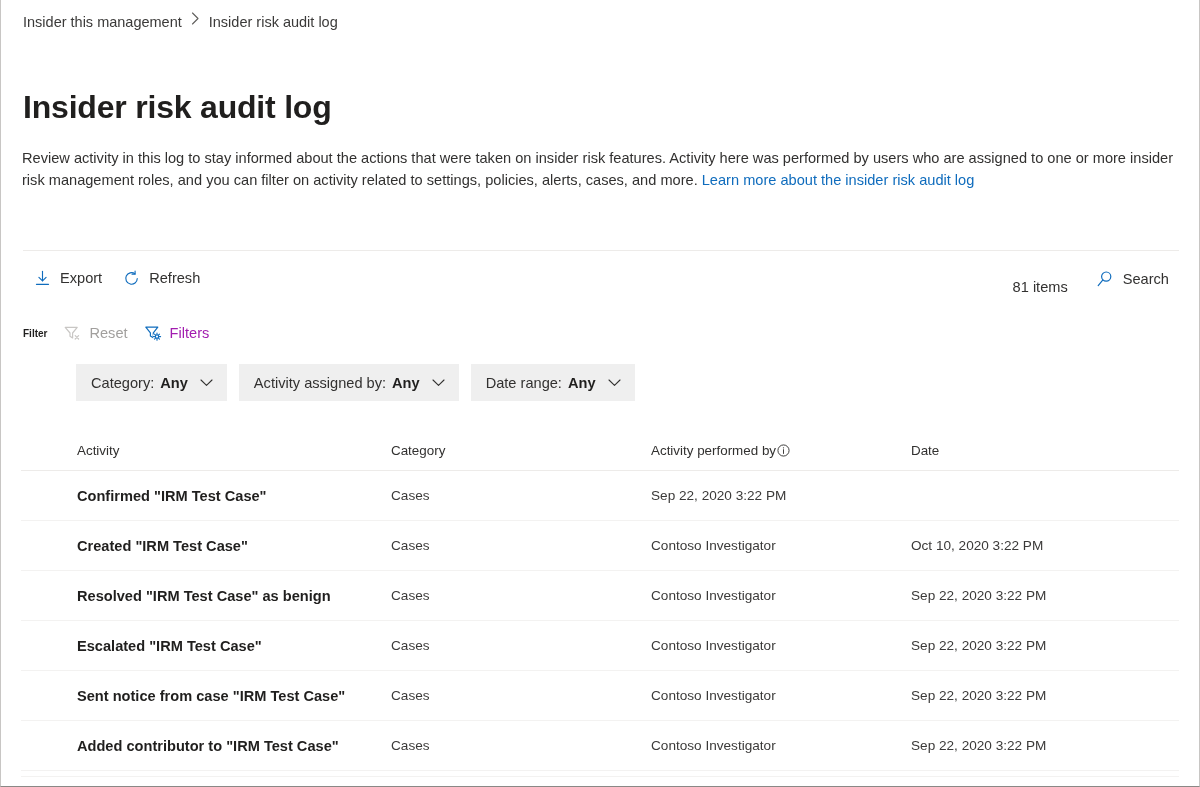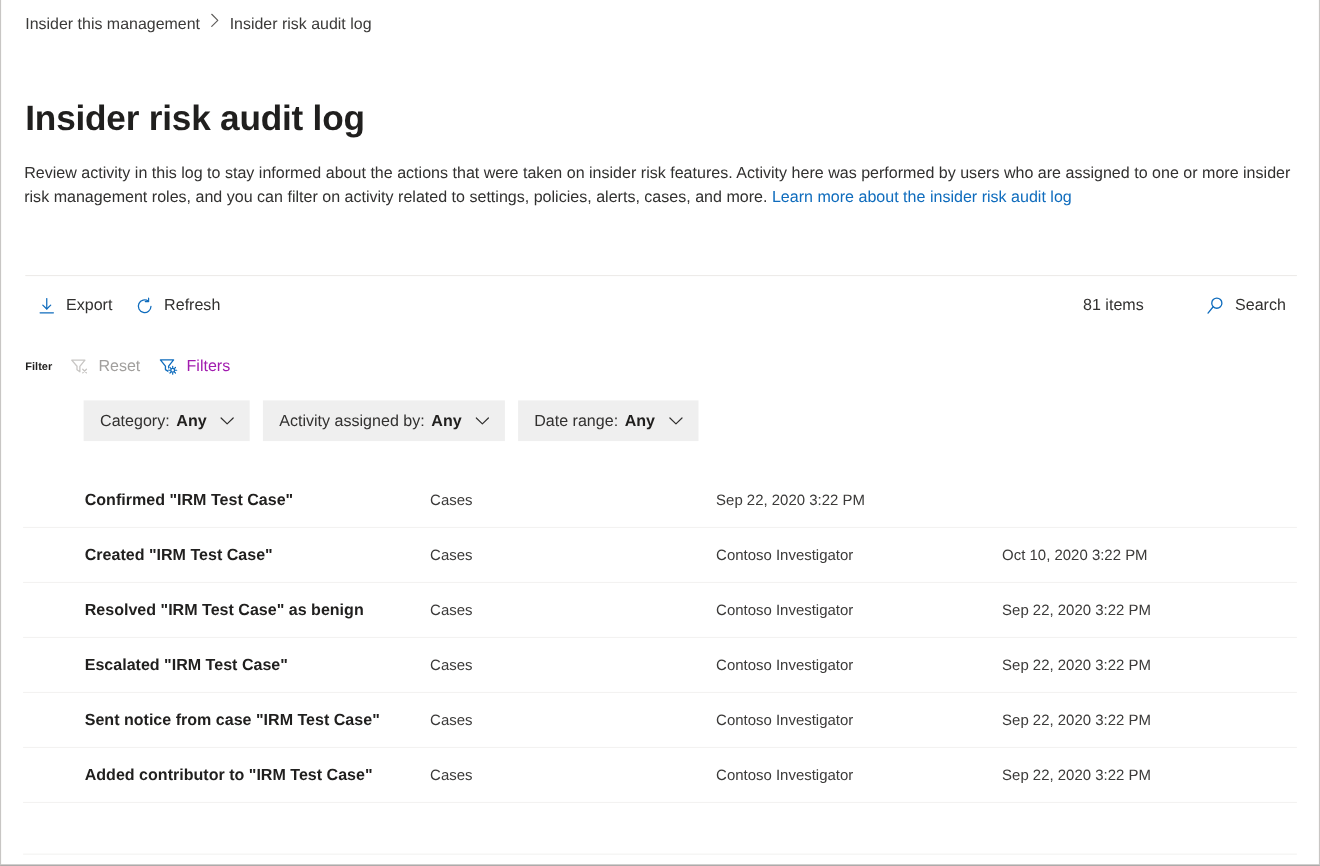--- a/index.html
+++ b/index.html
@@ -101,23 +101,22 @@
     top: 0;
     display: flex;
     align-items: center;
     height: 34px;
   }
   .cmd-right {
     position: absolute;
     right: 0;
     top: 0;
     display: flex;
-    align-items: center;
+    align-items: flex-end;
     height: 34px;
-    gap: 28px;
   }
   .cmd-btn {
     display: flex;
     align-items: center;
     gap: 9px;
     padding: 0 10px;
     height: 32px;
     font-size: 14.6px;
     color: #323130;
     cursor: pointer;
@@ -400,20 +399,35 @@
         <svg width="13" height="9" viewBox="0 0 13 9" fill="none" aria-hidden="true">
           <path d="M1 2 L6.5 7.3 L12 2" stroke="#323130" stroke-width="1.1" fill="none" stroke-linecap="round" stroke-linejoin="round"></path>
         </svg>
       </span>
     </div>
 
   </div>
 
   <div class="table">
 
+    <div class="trow thead">
+      <div class="cell c-activity">Activity</div>
+      <div class="cell c-category">Category</div>
+      <div class="cell c-performed">
+        <span>Activity performed by</span>
+        <span class="info-ico">
+          <svg width="13" height="13" viewBox="0 0 14 14" fill="none" aria-hidden="true">
+            <circle cx="7" cy="7" r="6" stroke="#323130" stroke-width="1" fill="none"></circle>
+            <path d="M7 6.1 V10.2" stroke="#323130" stroke-width="1" stroke-linecap="round"></path>
+            <circle cx="7" cy="4.1" r="0.65" fill="#323130"></circle>
+          </svg>
+        </span>
+      </div>
+      <div class="cell c-date">Date</div>
+    </div>
 
     <div class="trow tbody-row">
       <div class="cell c-activity">Confirmed "IRM Test Case"</div>
       <div class="cell c-category">Cases</div>
       <div class="cell c-date">Sep 22, 2020 3:22 PM</div>
     </div>
 
     <div class="trow tbody-row">
       <div class="cell c-activity">Created "IRM Test Case"</div>
       <div class="cell c-category">Cases</div>

